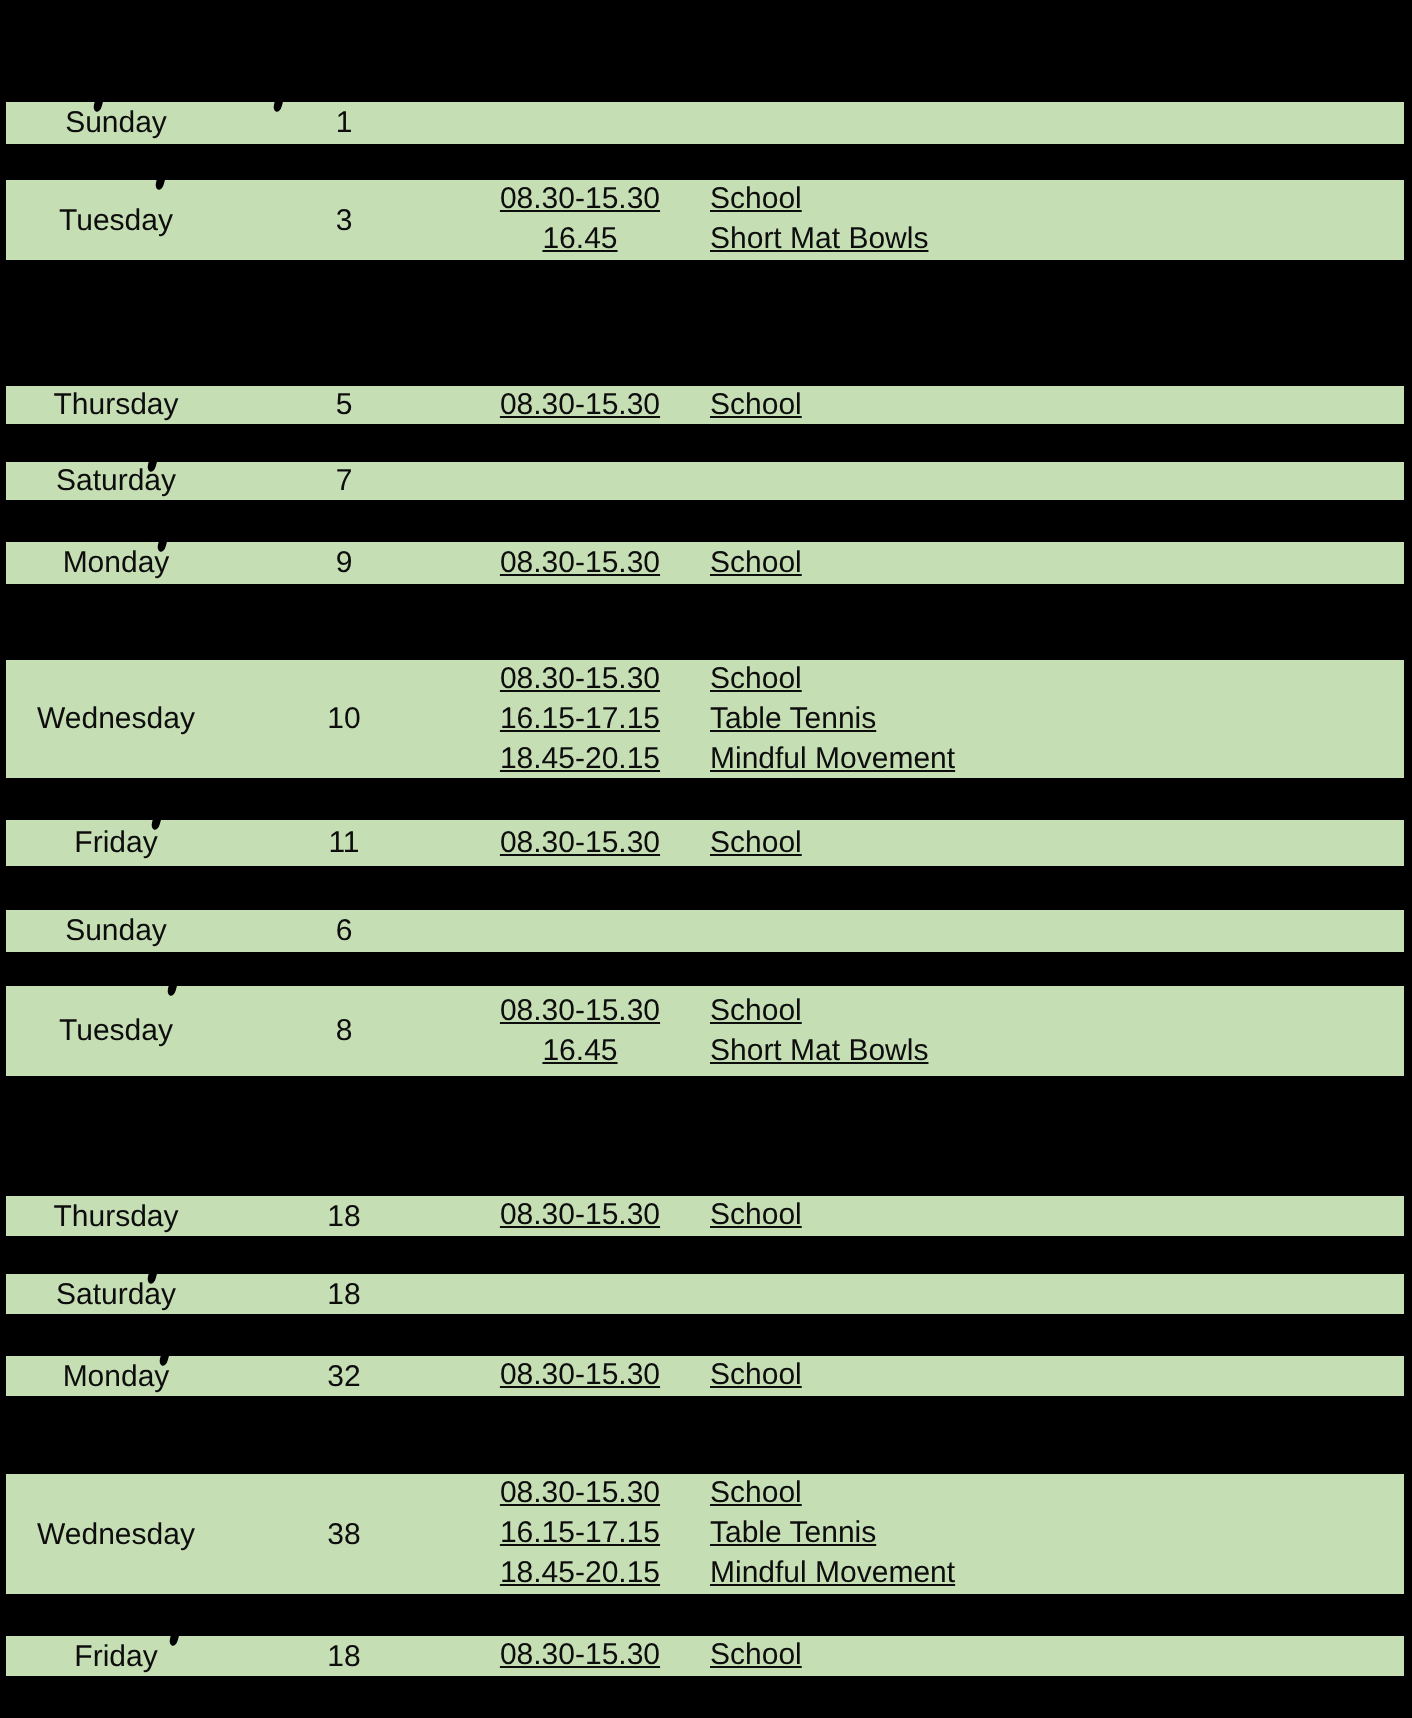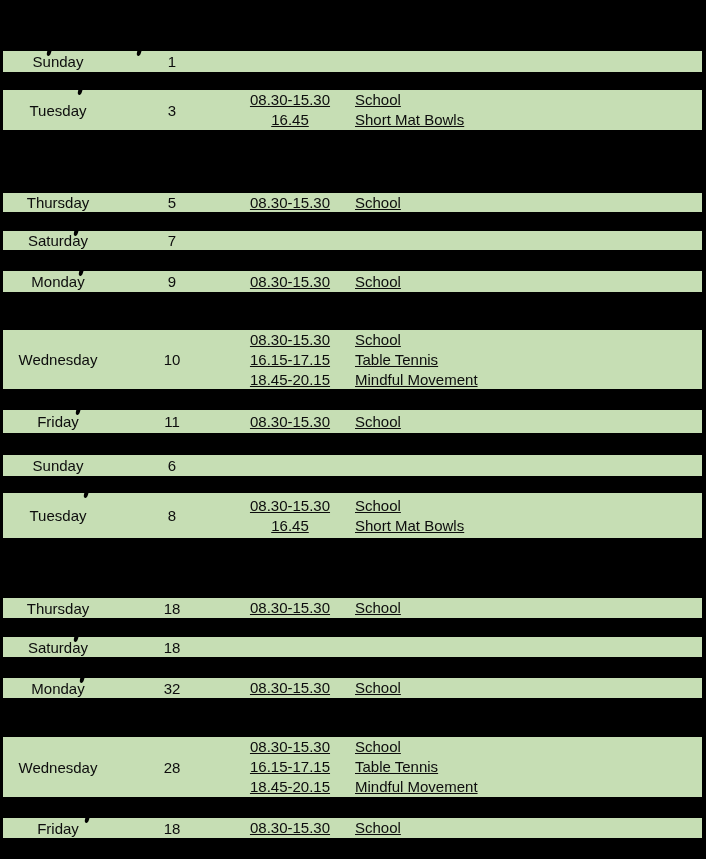--- a/index.html
+++ b/index.html
@@ -150,21 +150,21 @@
     <div class="entries">
           <div class="line">
             <span class="time">08.30-15.30</span>
             <span class="act">School</span>
           </div>
         </div>
   <span class="mark" style="left: 77px;"></span>
       </div>
       <div class="row" style="top: 737px; height: 60px;">
     <div class="cell day">Wednesday</div>
-    <div class="cell date">28</div>
+    <div class="cell date">38</div>
     <div class="entries">
           <div class="line">
             <span class="time">08.30-15.30</span>
             <span class="act">School</span>
           </div>
           <div class="line">
             <span class="time">16.15-17.15</span>
             <span class="act">Table Tennis</span>
           </div>
           <div class="line">

